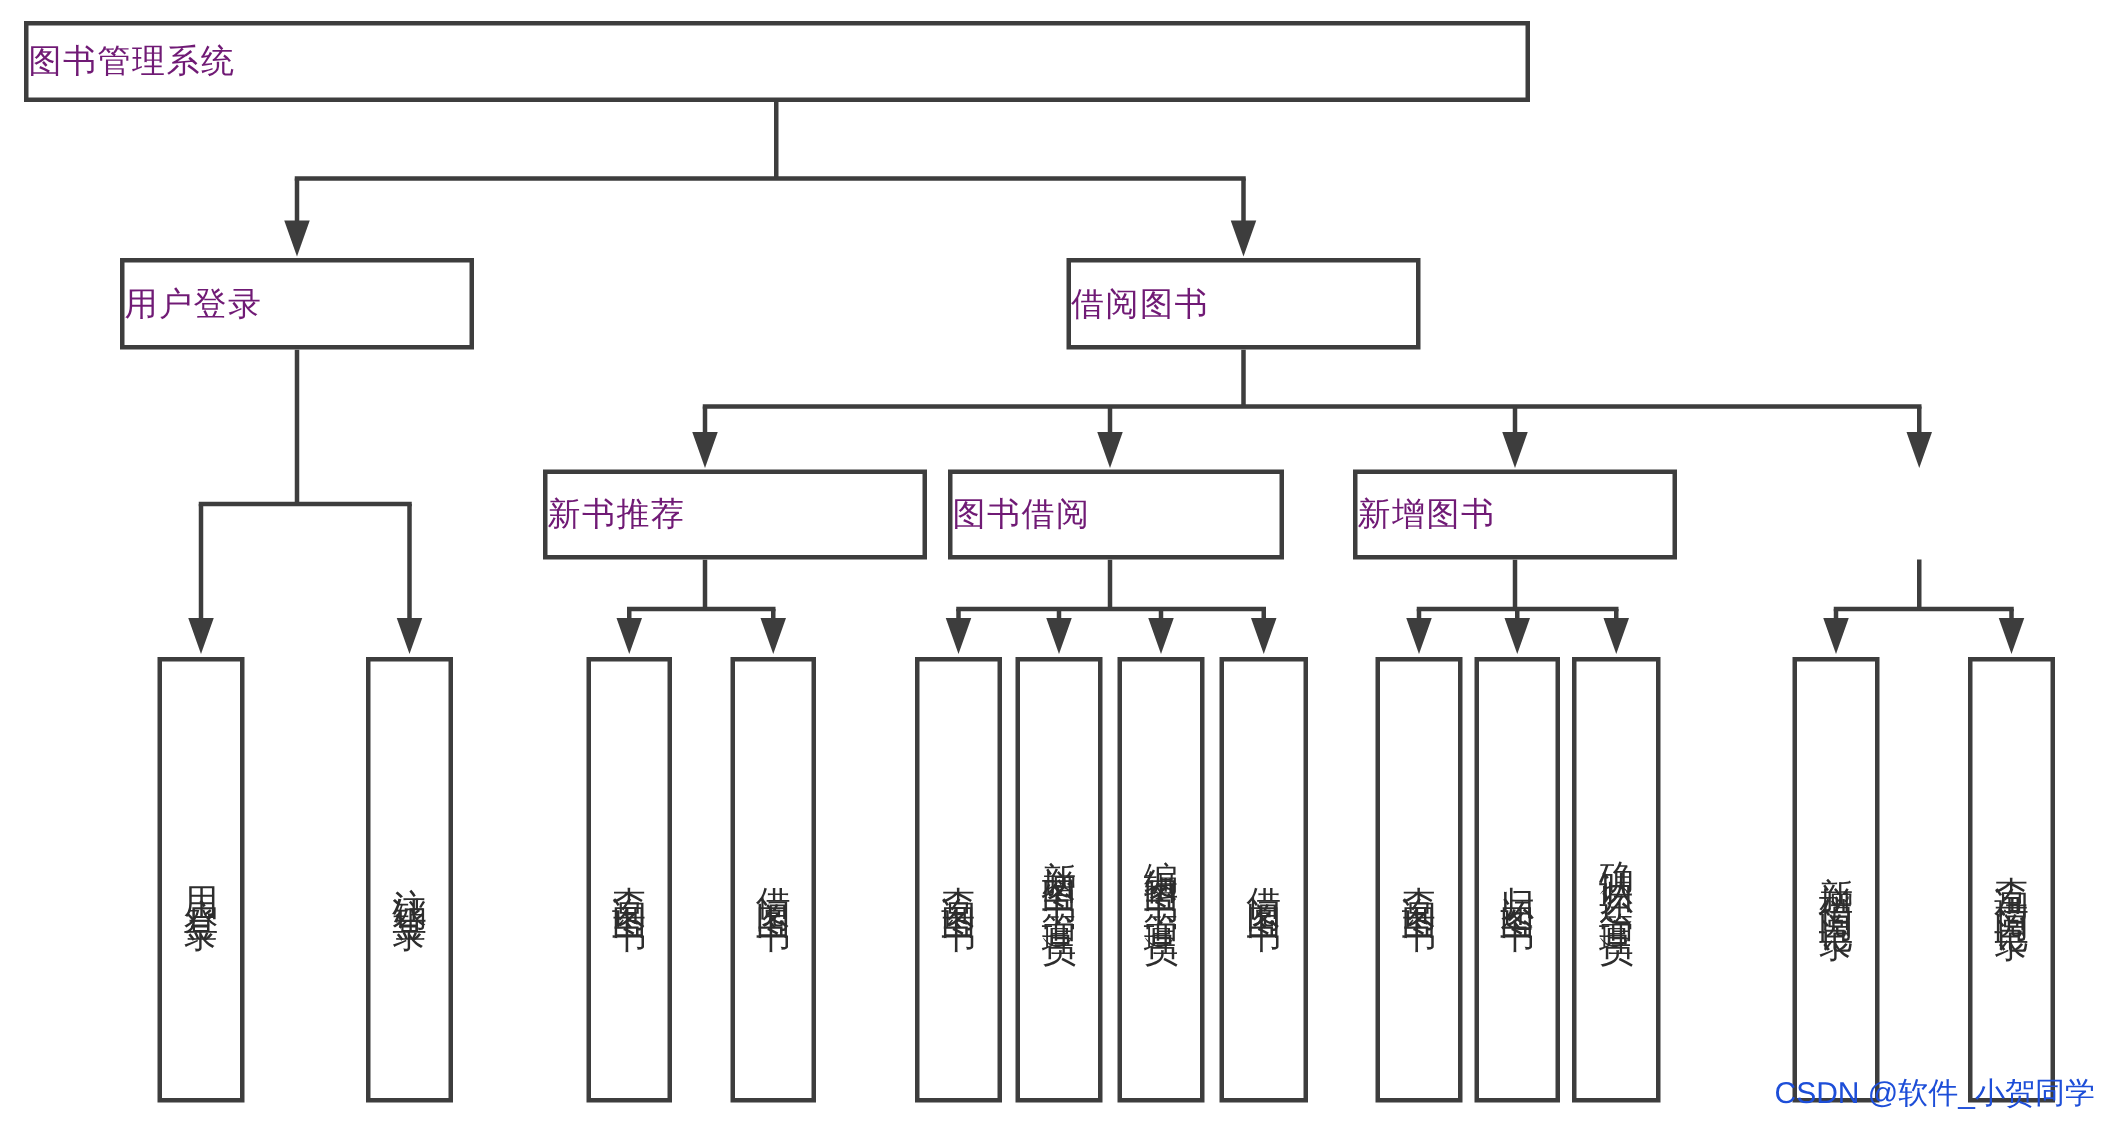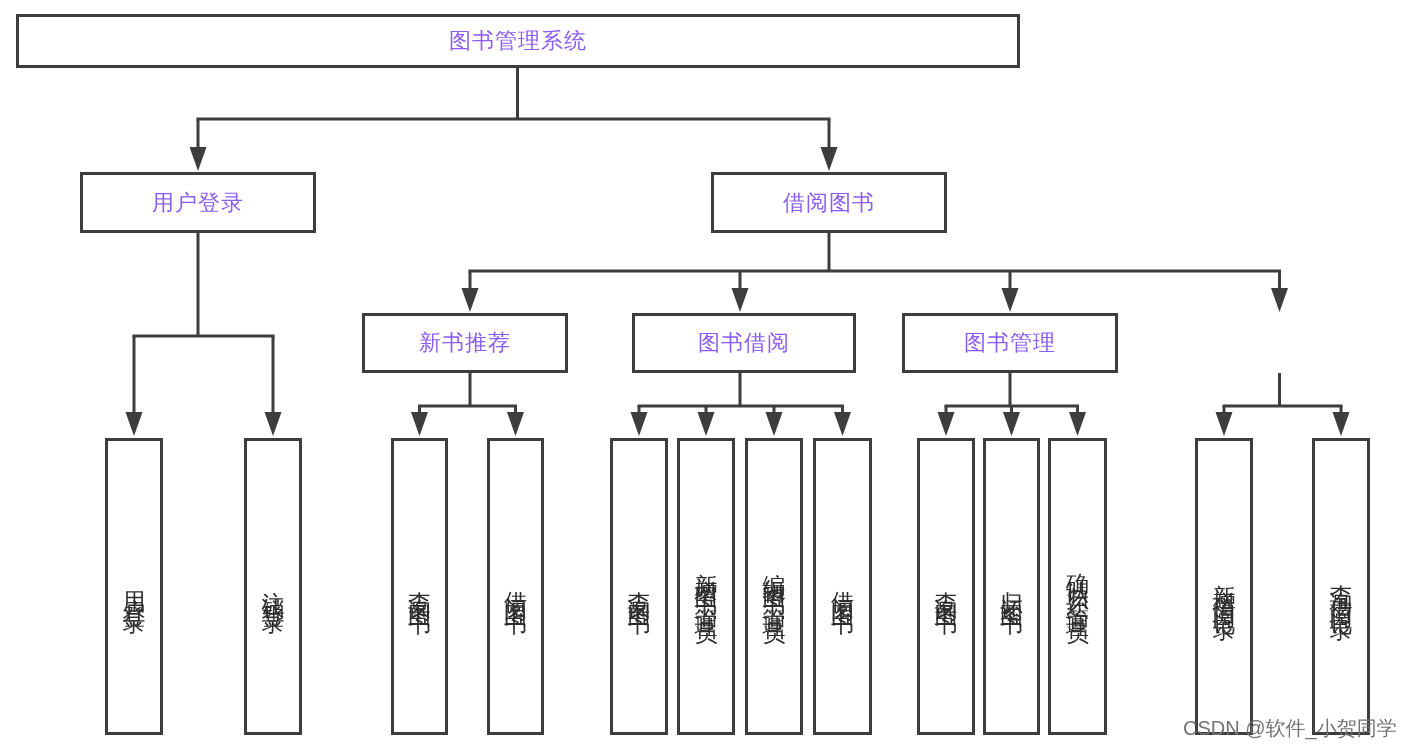--- a/index.html
+++ b/index.html
@@ -31,23 +31,22 @@
     fill: #3d3d3d;
     stroke: none;
   }
   .hbox {
     position: absolute;
     box-sizing: border-box;
     border: 3px solid #3d3d3d;
     background: #ffffff;
     display: flex;
     align-items: center;
-    justify-content: center;
     font-size: 22px;
-    color: #8b5cf6;
+    color: #701a75;
     letter-spacing: 1px;
     white-space: nowrap;
   }
   .vbox {
     position: absolute;
     top: 438px;
     height: 297px;
     box-sizing: border-box;
     border: 3px solid #3d3d3d;
     background: #ffffff;
@@ -60,21 +59,21 @@
     font-size: 23px;
     line-height: 1;
     letter-spacing: 7px;
     color: #2d2d2d;
   }
   .watermark {
     position: absolute;
     left: 1183px;
     top: 715px;
     font-size: 20px;
-    color: #737373;
+    color: #1d4ed8;
     white-space: nowrap;
     z-index: 10;
   }
 </style>
 </head>
 <body>
 
 <div class="canvas">
 
   <svg class="connectors" viewBox="0 0 1405 747" xmlns="http://www.w3.org/2000/svg">
@@ -143,28 +142,28 @@
     <span>图书管理系统</span>
   </div>
 
   <div class="hbox" style="left:80px; top:172px; width:236px; height:61px;">
     <span>用户登录</span>
   </div>
   <div class="hbox" style="left:711px; top:172px; width:236px; height:61px;">
     <span>借阅图书</span>
   </div>
 
-  <div class="hbox" style="left:362px; top:313px; width:206px; height:60px;">
+  <div class="hbox" style="left:362px; top:313px; width:256px; height:60px;">
     <span>新书推荐</span>
   </div>
   <div class="hbox" style="left:632px; top:313px; width:224px; height:60px;">
     <span>图书借阅</span>
   </div>
   <div class="hbox" style="left:902px; top:313px; width:216px; height:60px;">
-    <span>图书管理</span>
+    <span>新增图书</span>
   </div>
 
   <div class="vbox" style="left:105px; width:58px;">
     <span class="vtext">用户登录</span>
   </div>
   <div class="vbox" style="left:244px; width:58px;">
     <span class="vtext">注销登录</span>
   </div>
 
   <div class="vbox" style="left:391px; width:57px;">

